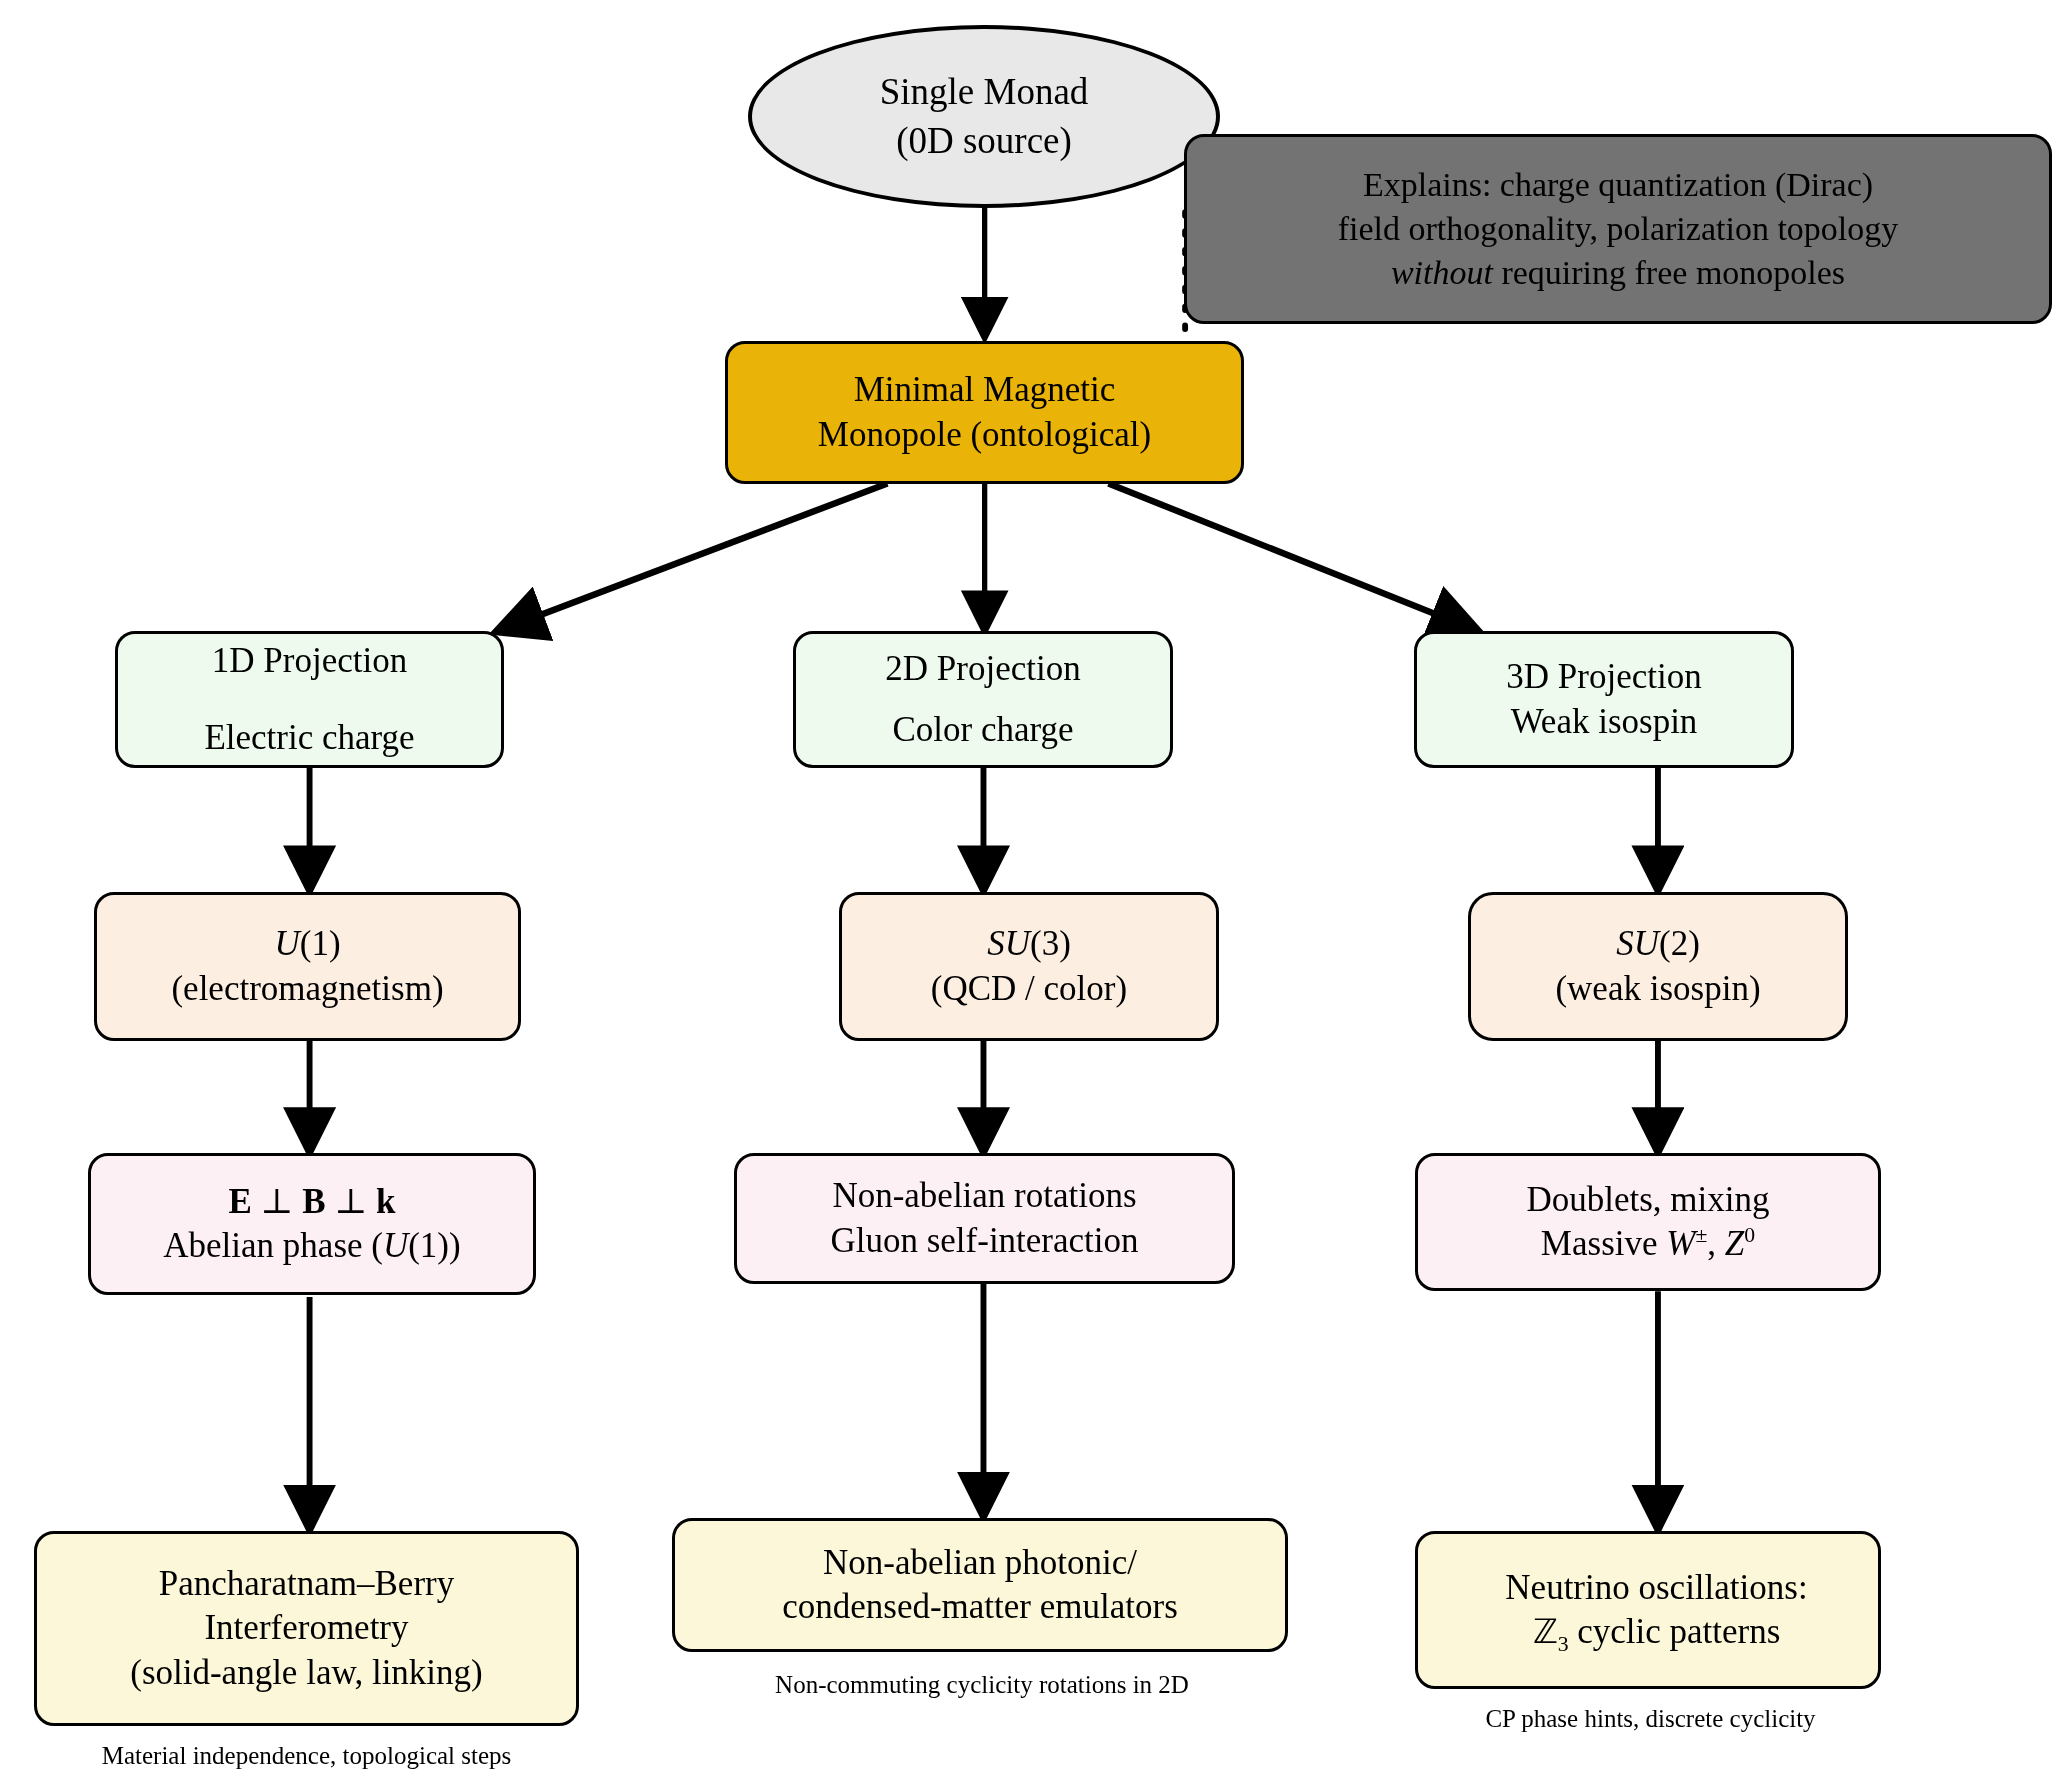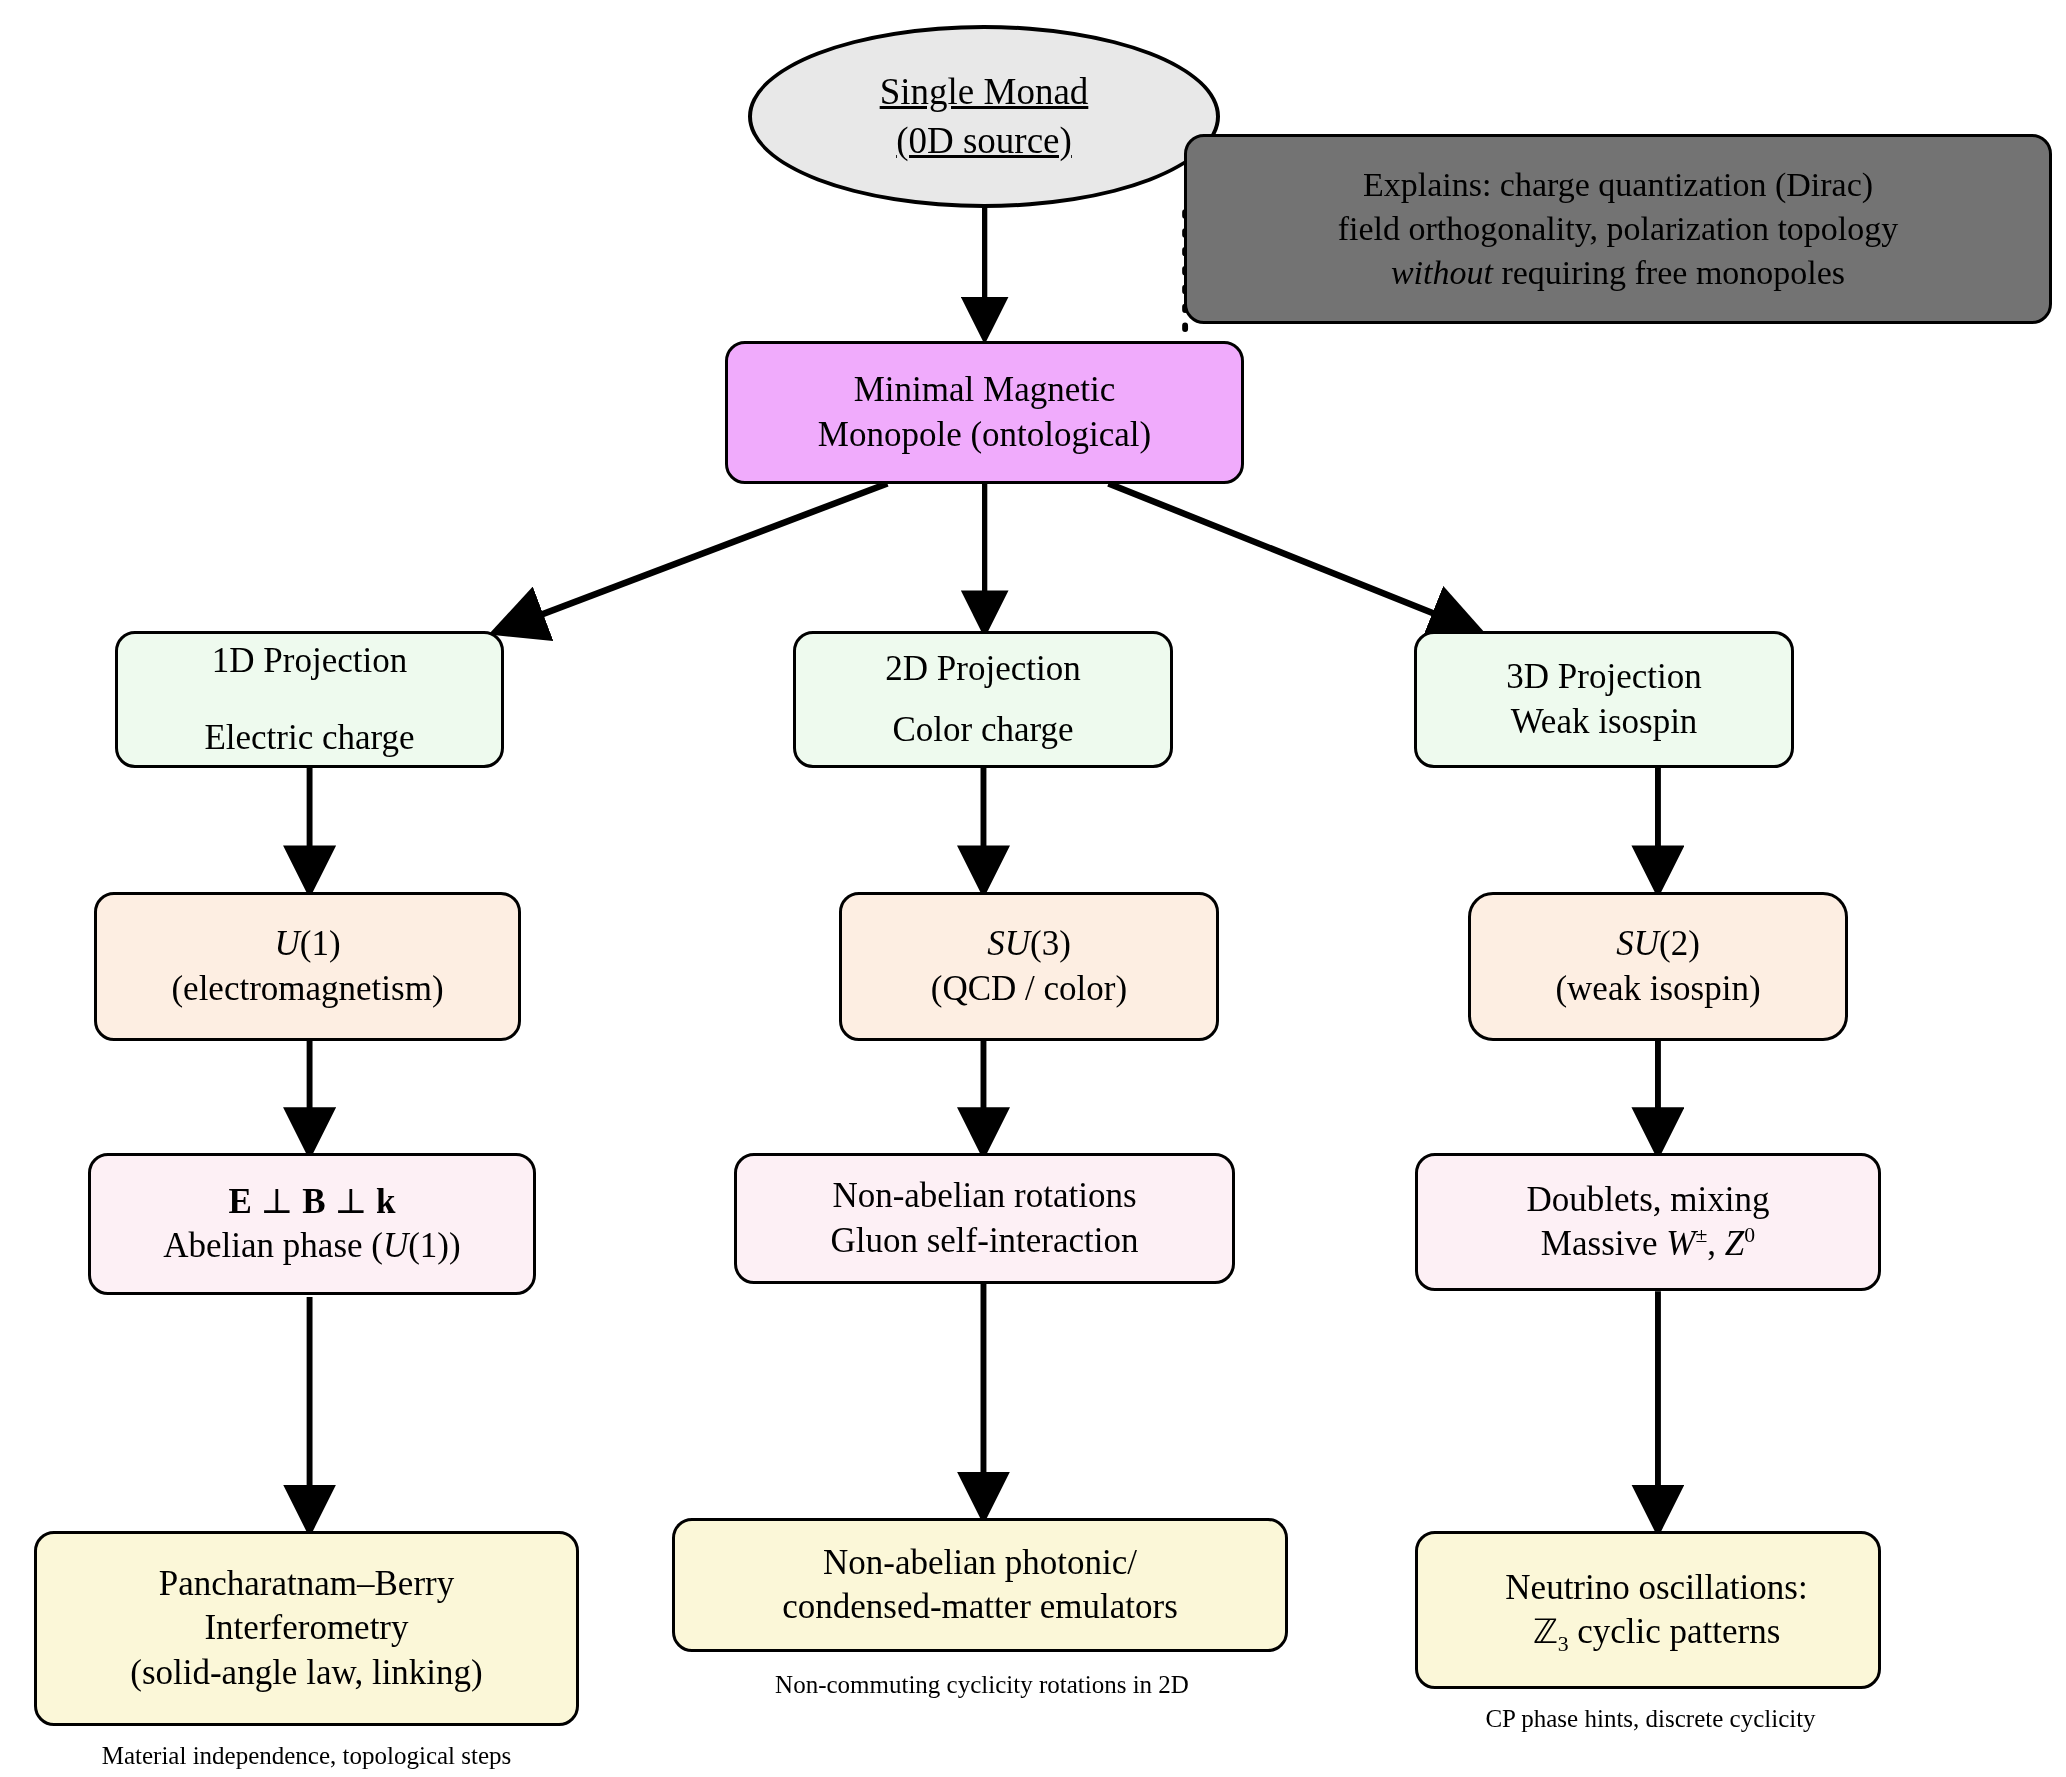--- a/index.html
+++ b/index.html
@@ -29,21 +29,21 @@
   }
 
   .callout{
     position:absolute;box-sizing:border-box;
     border:3.5px solid #000000;border-radius:20px;
     background:#737373;
     display:flex;flex-direction:column;align-items:center;justify-content:center;
     text-align:center;line-height:1.3;font-size:34px;
   }
 
-  .fill-mono{background:#f0abfc;}
+  .fill-mono{background:#eab308;}
   .fill-green{background:#eefaee;}
   .fill-peach{background:#fdeee2;}
   .fill-pink{background:#fdf0f5;}
   .fill-yellow{background:#fbf7d8;}
 
   .caption{
     position:absolute;text-align:center;font-size:25px;white-space:nowrap;
     line-height:1.2;
   }
   .mathit{font-style:italic;}
@@ -81,21 +81,21 @@
 
     <path d="M1668,1300 L1668,1508" stroke="#000" stroke-width="10" fill="none" marker-end="url(#ah)"></path>
     <path d="M1668,1762 L1668,1952" stroke="#000" stroke-width="10" fill="none" marker-end="url(#ah)"></path>
     <path d="M1668,2178 L1668,2570" stroke="#000" stroke-width="10" fill="none" marker-end="url(#ah)"></path>
 
     <path d="M2812,1300 L2812,1508" stroke="#000" stroke-width="10" fill="none" marker-end="url(#ah)"></path>
     <path d="M2812,1762 L2812,1952" stroke="#000" stroke-width="10" fill="none" marker-end="url(#ah)"></path>
     <path d="M2812,2190 L2812,2592" stroke="#000" stroke-width="10" fill="none" marker-end="url(#ah)"></path>
   </svg>
 
-  <div class="ellipse" style="left:748px;top:25px;width:472px;height:183px;text-decoration:underline;">
+  <div class="ellipse" style="left:748px;top:25px;width:472px;height:183px;">
     <span class="ln">Single Monad</span>
     <span class="ln">(0D source)</span>
   </div>
 
   <div class="callout" style="left:1184px;top:134px;width:868px;height:190px;">
     <span class="ln">Explains: charge quantization (Dirac)</span>
     <span class="ln">field orthogonality, polarization topology</span>
     <span class="ln"><em class="mathit">without</em><span> requiring free monopoles</span></span>
   </div>
 

